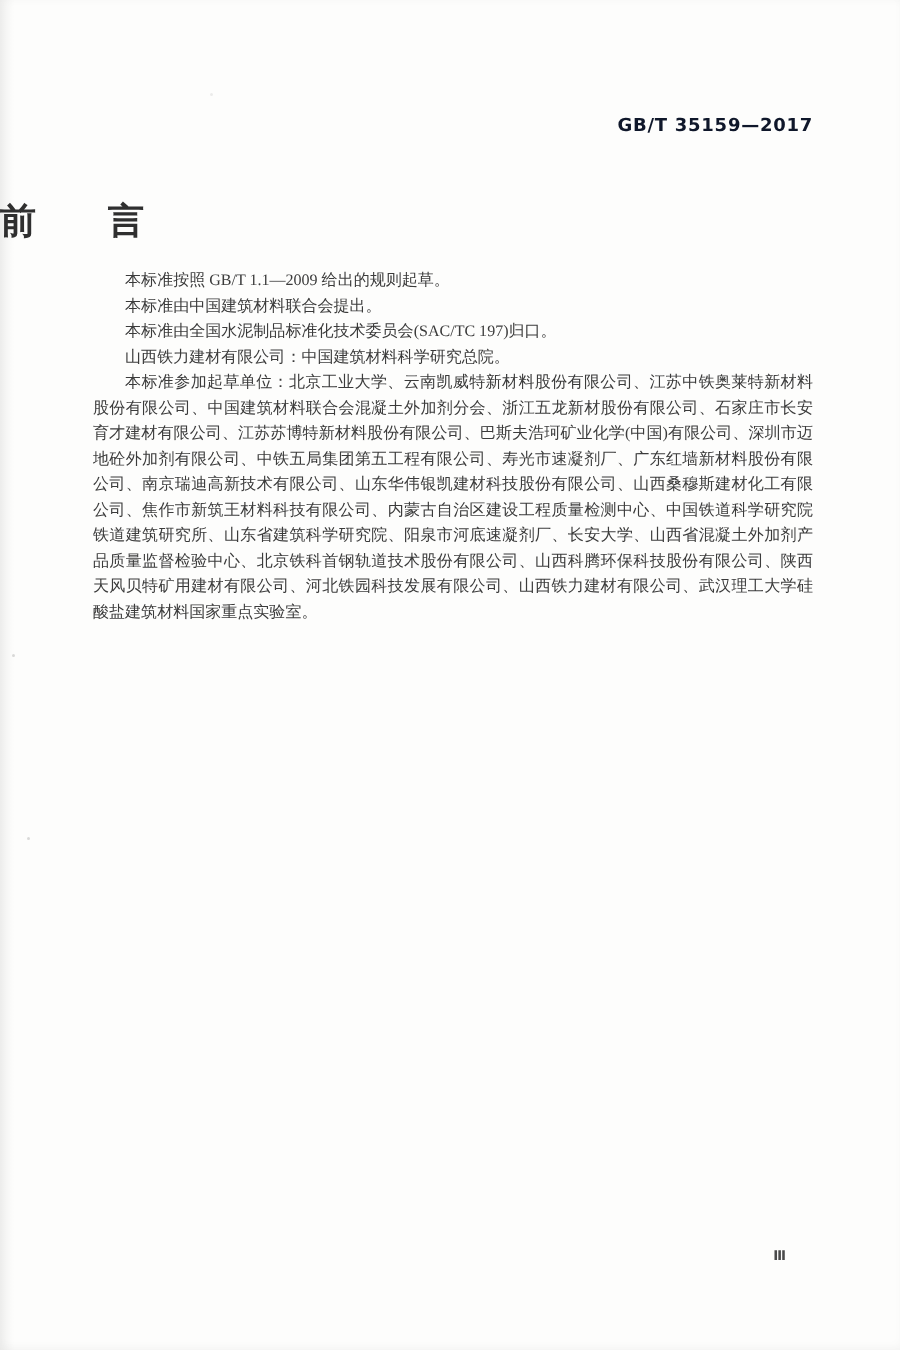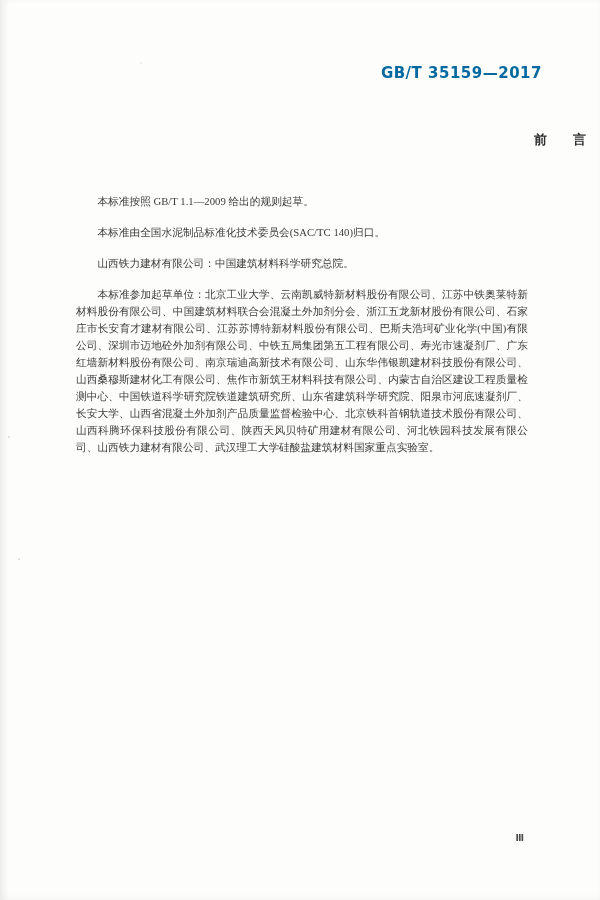--- a/index.html
+++ b/index.html
@@ -8,48 +8,48 @@
     width:600px; height:900px;
     margin:0 auto;
     background:#fdfdfc;
     color:#3f3f3f;
     overflow:hidden;
     box-shadow: inset 3px 0 6px rgba(0,0,0,0.03), inset 0 -3px 6px rgba(0,0,0,0.02);
     font-family:"Liberation Serif","DejaVu Serif",serif;
   }
   .doc-code {
     position:absolute;
-    top:64px; right:58px;
+    top:76px; right:58px;
     font-family:"DejaVu Sans","Liberation Sans",sans-serif;
     font-weight:bold;
-    font-size:15px;
+    font-size:12px;
     letter-spacing:0.5px;
-    color:#0369a1;
+    color:#0f172a;
   }
   .doc-title {
     position:absolute;
     top:131px; left:0; right:14px;
-    text-align:right;
+    text-align:left;
     font-family:"DejaVu Sans","Liberation Sans",sans-serif;
     font-weight:bold;
-    font-size:13px;
+    font-size:24px;
     color:#2f2f2f;
   }
   .body-text {
     position:absolute;
     top:179px; left:62px;
     width:480px;
     font-size:10.7px;
     line-height:17px;
     text-align:justify;
     text-justify:inter-ideograph;
     color:#3b3b3b;
   }
   .body-text p {
-    margin:14px;
+    margin:0;
     text-indent:2em;
   }
   .page-number {
     position:absolute;
     right:76px; bottom:57px;
     font-family:"DejaVu Sans","Liberation Sans",sans-serif;
     font-weight:bold;
     font-size:9px;
     color:#4a4a4a;
   }
@@ -68,21 +68,22 @@
 
 <div class="page">
   <div class="edge-shade"></div>
 
   <div class="doc-code">GB/T 35159—2017</div>
 
   <div class="doc-title">前　　言</div>
 
   <div class="body-text">
     <p>本标准按照 GB/T 1.1—2009 给出的规则起草。</p>
-    <p>本标准由全国水泥制品标准化技术委员会(SAC/TC 140)归口。</p>
+    <p>本标准由中国建筑材料联合会提出。</p>
+    <p>本标准由全国水泥制品标准化技术委员会(SAC/TC 197)归口。</p>
     <p>山西铁力建材有限公司：中国建筑材料科学研究总院。</p>
     <p>本标准参加起草单位：北京工业大学、云南凯威特新材料股份有限公司、江苏中铁奥莱特新材料股份有限公司、中国建筑材料联合会混凝土外加剂分会、浙江五龙新材股份有限公司、石家庄市长安育才建材有限公司、江苏苏博特新材料股份有限公司、巴斯夫浩珂矿业化学(中国)有限公司、深圳市迈地砼外加剂有限公司、中铁五局集团第五工程有限公司、寿光市速凝剂厂、广东红墙新材料股份有限公司、南京瑞迪高新技术有限公司、山东华伟银凯建材科技股份有限公司、山西桑穆斯建材化工有限公司、焦作市新筑王材料科技有限公司、内蒙古自治区建设工程质量检测中心、中国铁道科学研究院铁道建筑研究所、山东省建筑科学研究院、阳泉市河底速凝剂厂、长安大学、山西省混凝土外加剂产品质量监督检验中心、北京铁科首钢轨道技术股份有限公司、山西科腾环保科技股份有限公司、陕西天风贝特矿用建材有限公司、河北铁园科技发展有限公司、山西铁力建材有限公司、武汉理工大学硅酸盐建筑材料国家重点实验室。</p>
   </div>
 
   <div class="page-number">Ⅲ</div>
 
   <div class="speck s1"></div>
   <div class="speck s2"></div>
   <div class="speck s3"></div>
 </div>

